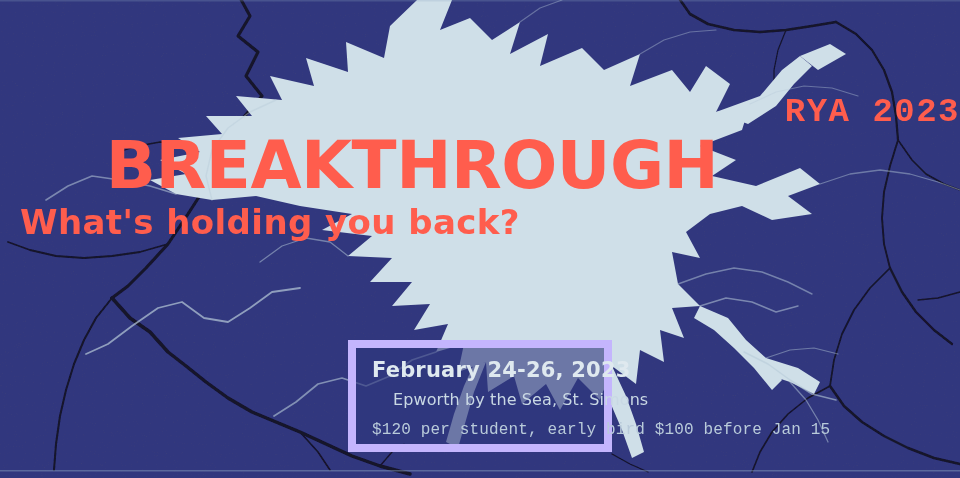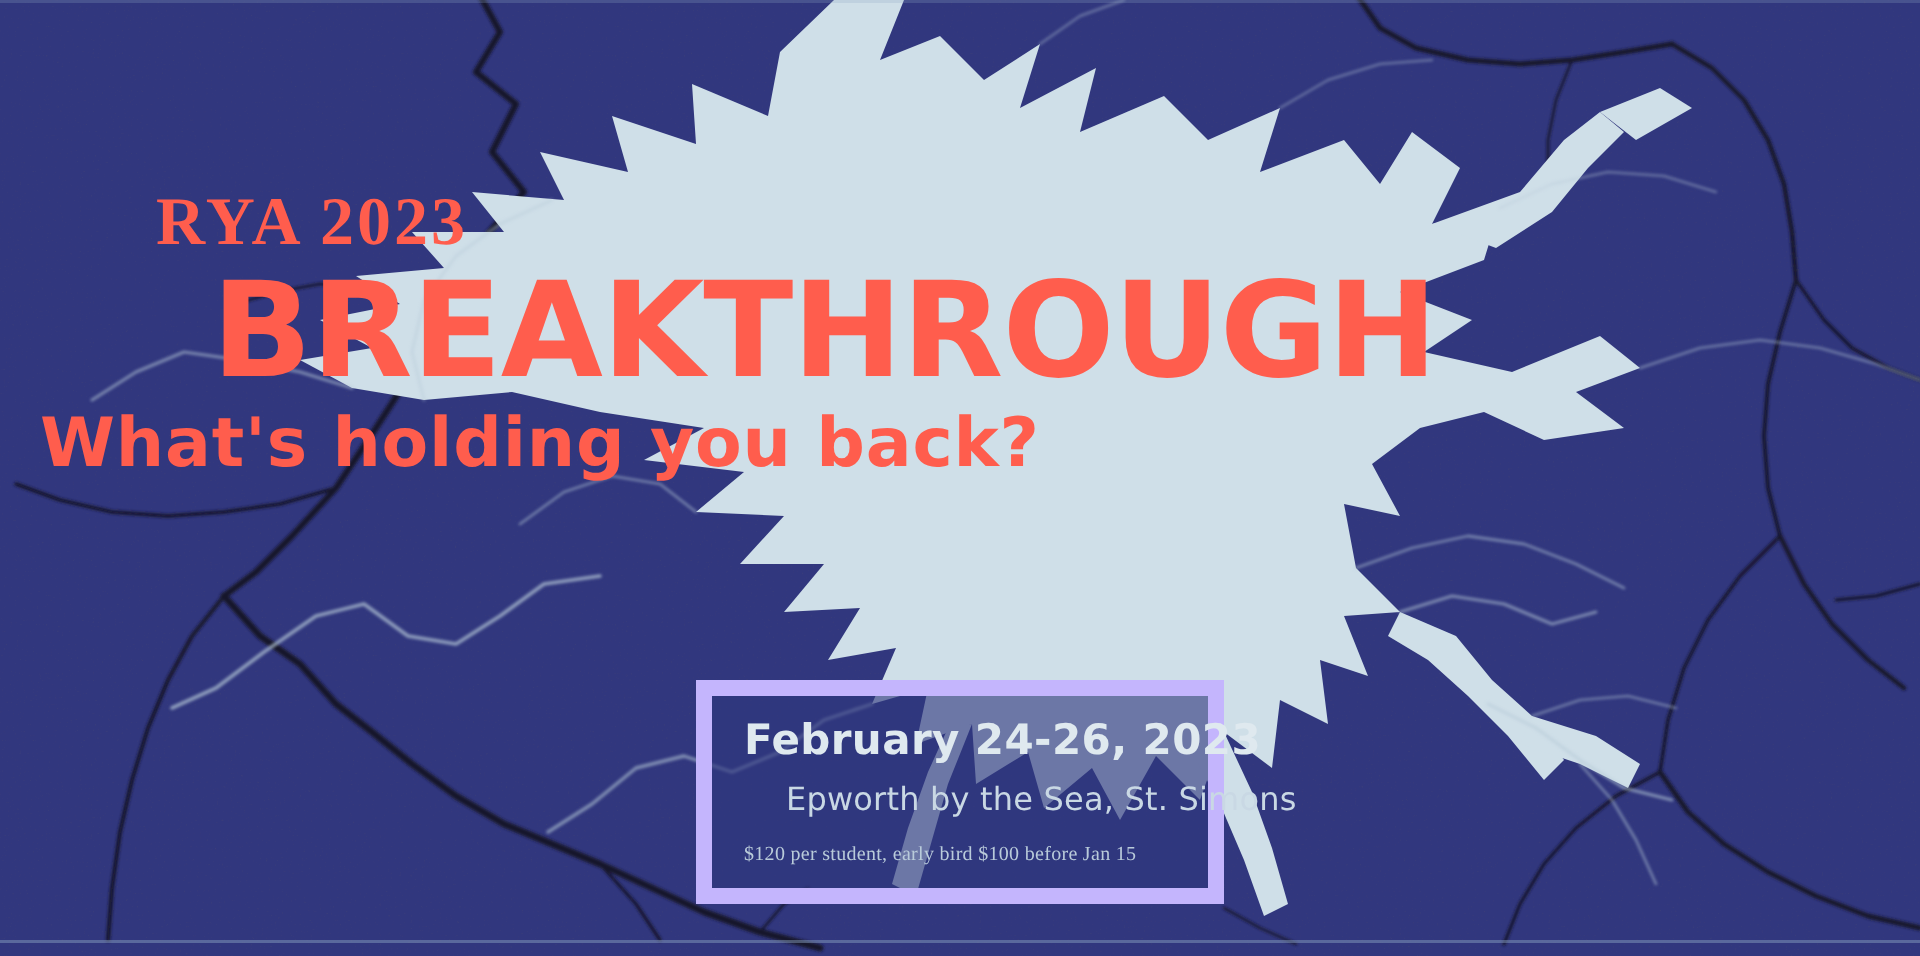--- a/index.html
+++ b/index.html
@@ -37,24 +37,24 @@
     width: 960px;
     height: 478px;
     pointer-events: none;
   }
 
   .headline-kicker {
     position: absolute;
     left: 0;
     top: 95px;
     width: 960px;
-    text-align: left;
+    text-align: right;
     padding-left: 78px;
     box-sizing: border-box;
-    font-family: Liberation Serif, serif;
+    font-family: Liberation Mono, monospace;
     font-weight: bold;
     font-size: 34px;
     letter-spacing: 1.5px;
     color: #ff5d4d;
     line-height: 1;
     white-space: nowrap;
   }
 
   .headline-main {
     position: absolute;
@@ -119,23 +119,23 @@
     font-size: 16px;
     letter-spacing: 0.1px;
     color: #c9d8e4;
     line-height: 1.1;
     white-space: nowrap;
     margin-left: 21px;
   }
 
   .details-price {
     margin-top: 13px;
-    font-family: Liberation Serif, serif;
+    font-family: Liberation Mono, monospace;
     font-weight: normal;
-    font-size: 10px;
+    font-size: 16px;
     letter-spacing: 0.15px;
     color: #b9cbda;
     line-height: 1.1;
     white-space: nowrap;
   }
 </style>
 </head>
 <body>
 
 <div id="poster">

